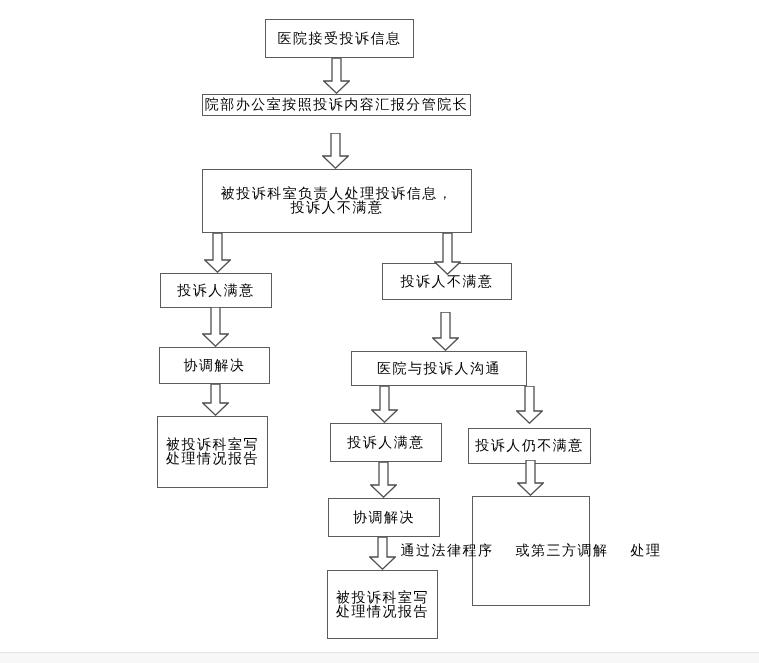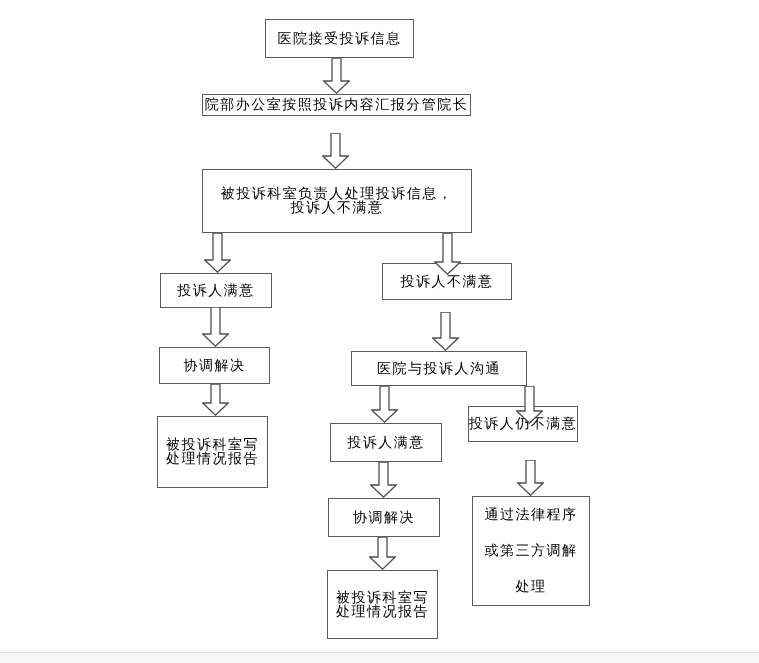--- a/index.html
+++ b/index.html
@@ -31,21 +31,21 @@
     align-items: center;
     justify-content: center;
     text-align: center;
     line-height: 1;
     white-space: nowrap;
   }
   .node.multi {
     flex-direction: column;
   }
   .node.multi3 {
-    flex-direction: column;
+    flex-direction: row;
     gap: 22px;
   }
   .arrow {
     position: absolute;
   }
   .bottom-bar {
     position: absolute;
     left: 0;
     right: 0;
     bottom: 0;
@@ -90,21 +90,21 @@
   </div>
 
   <div class="node" style="left:351px;top:351px;width:176px;height:35px">
     <span>医院与投诉人沟通</span>
   </div>
 
   <div class="node" style="left:330px;top:423px;width:112px;height:39px">
     <span>投诉人满意</span>
   </div>
 
-  <div class="node" style="left:468px;top:406px;width:110px;height:36px">
+  <div class="node" style="left:468px;top:428px;width:123px;height:36px">
     <span>投诉人仍不满意</span>
   </div>
 
   <div class="node" style="left:328px;top:498px;width:112px;height:39px">
     <span>协调解决</span>
   </div>
 
   <div class="node multi" style="left:327px;top:570px;width:111px;height:69px">
     <span>被投诉科室写</span>
     <span>处理情况报告</span>

